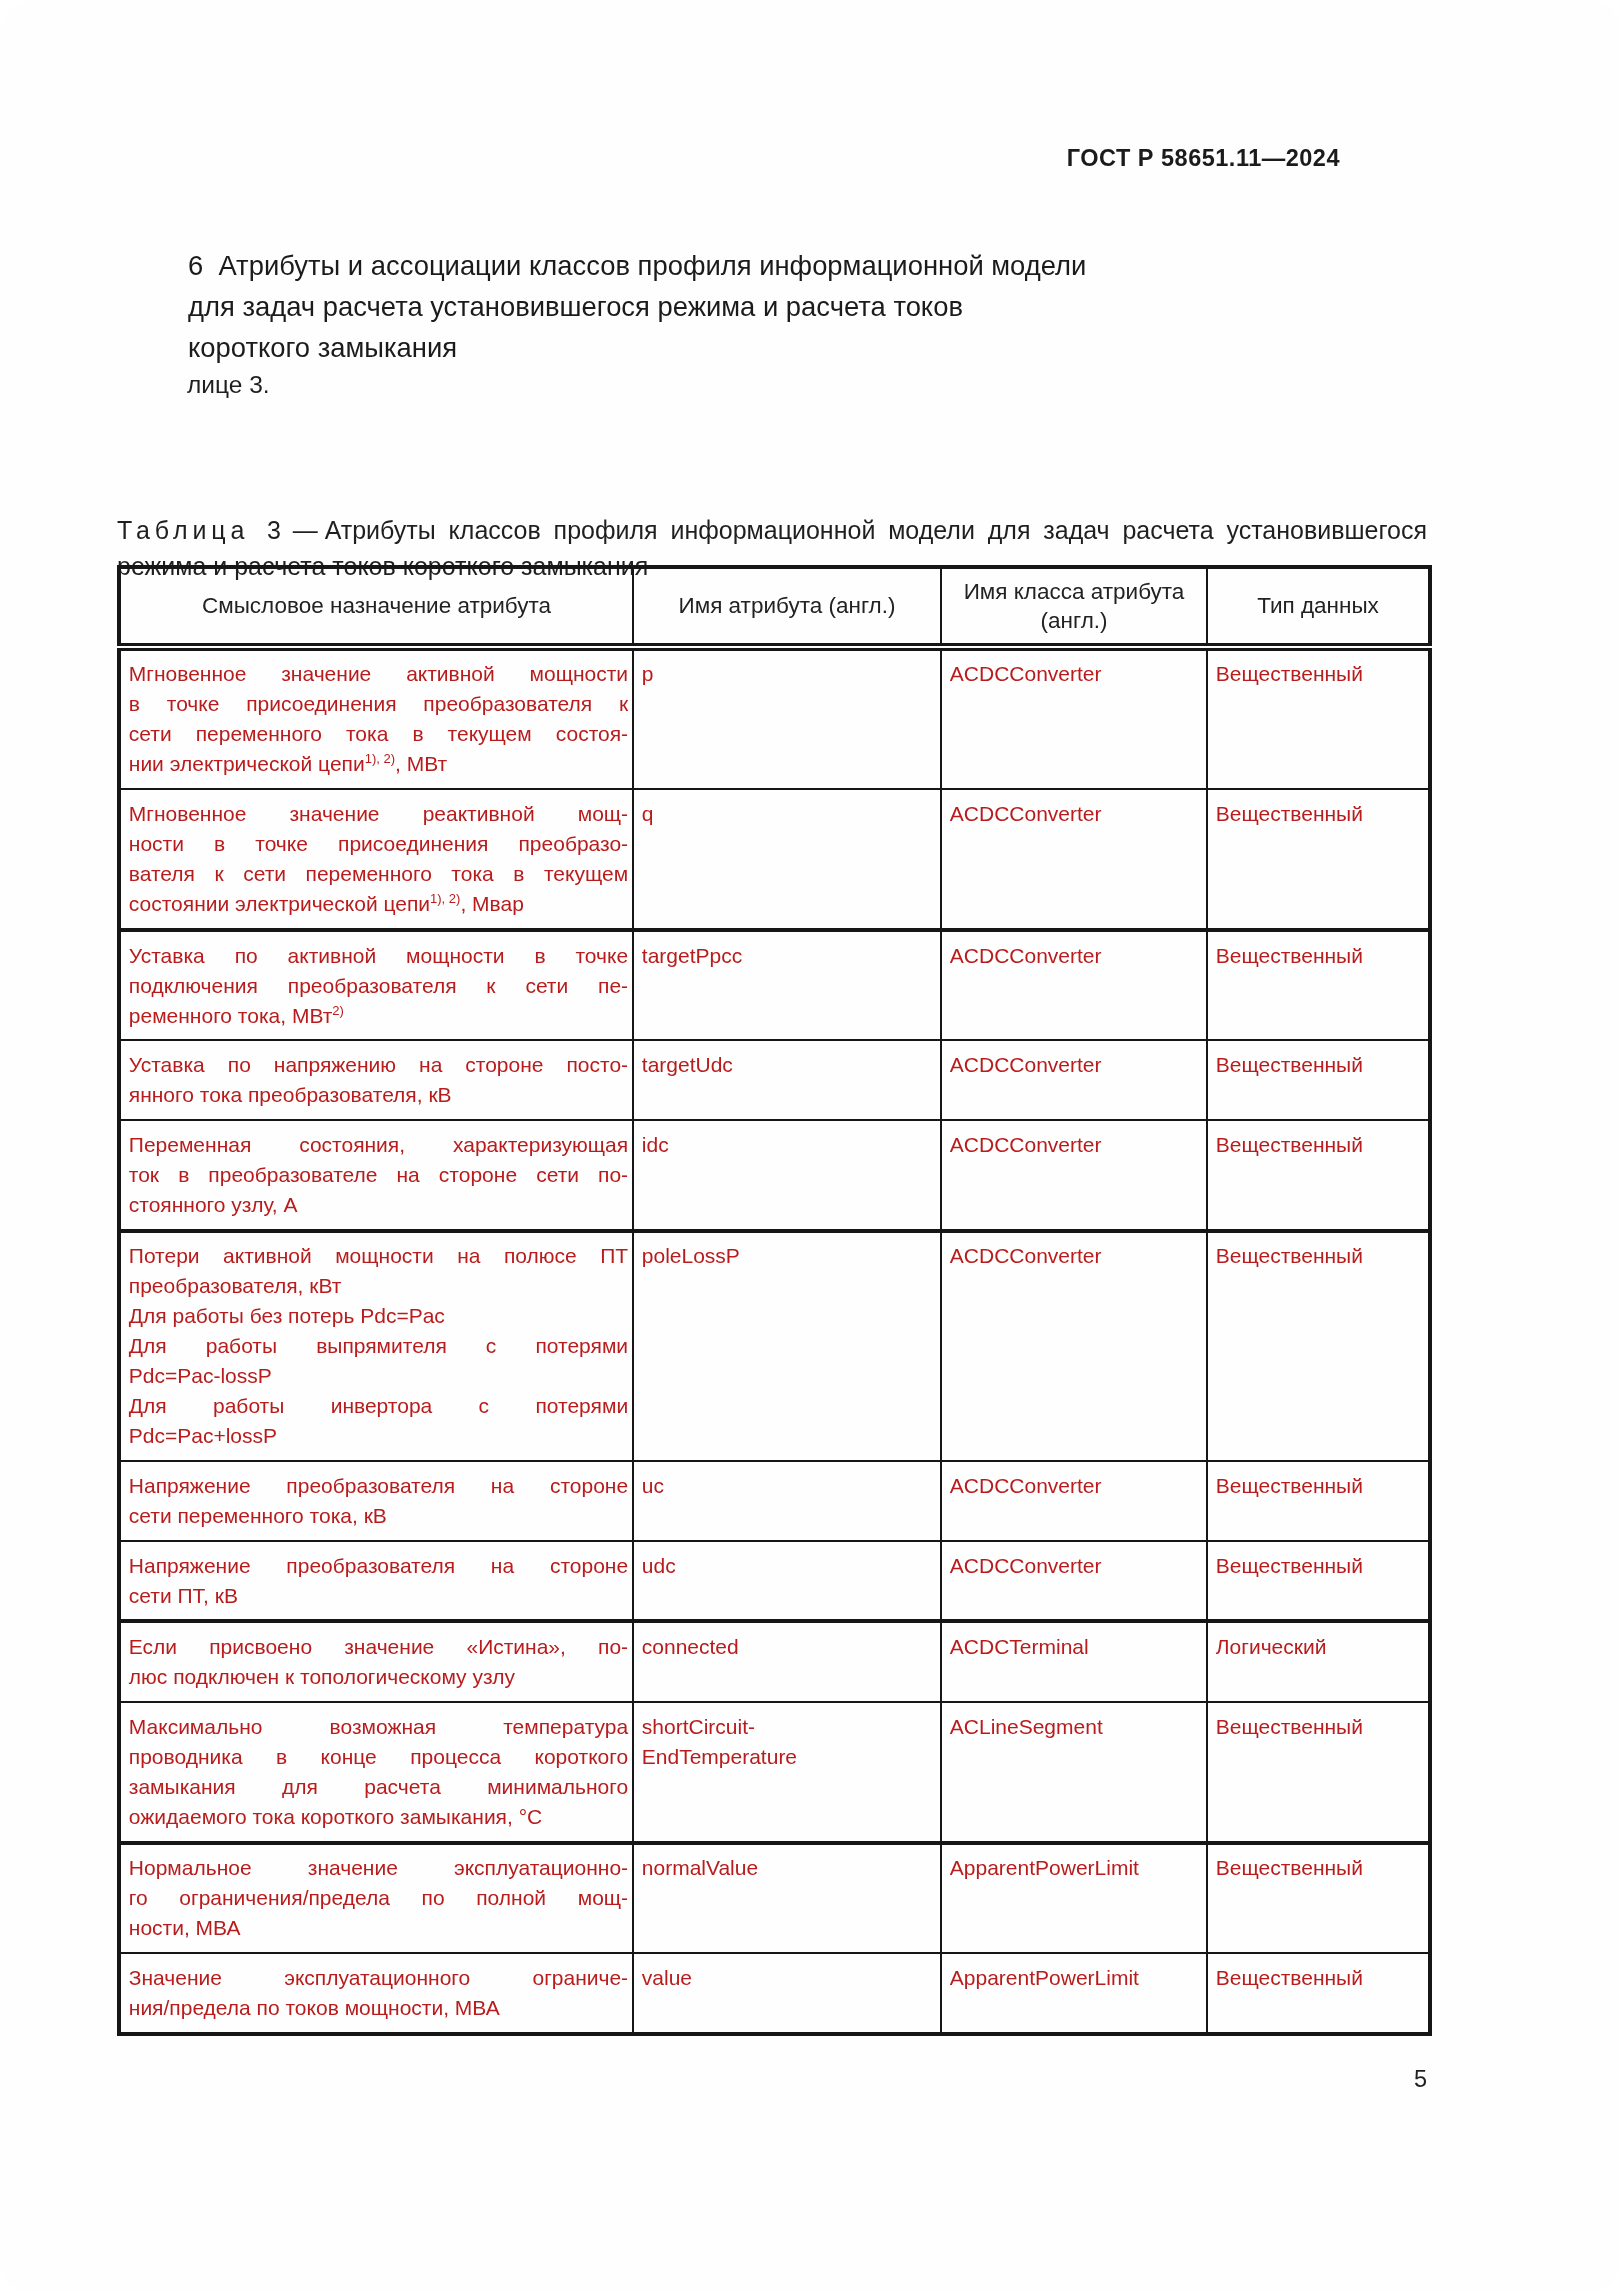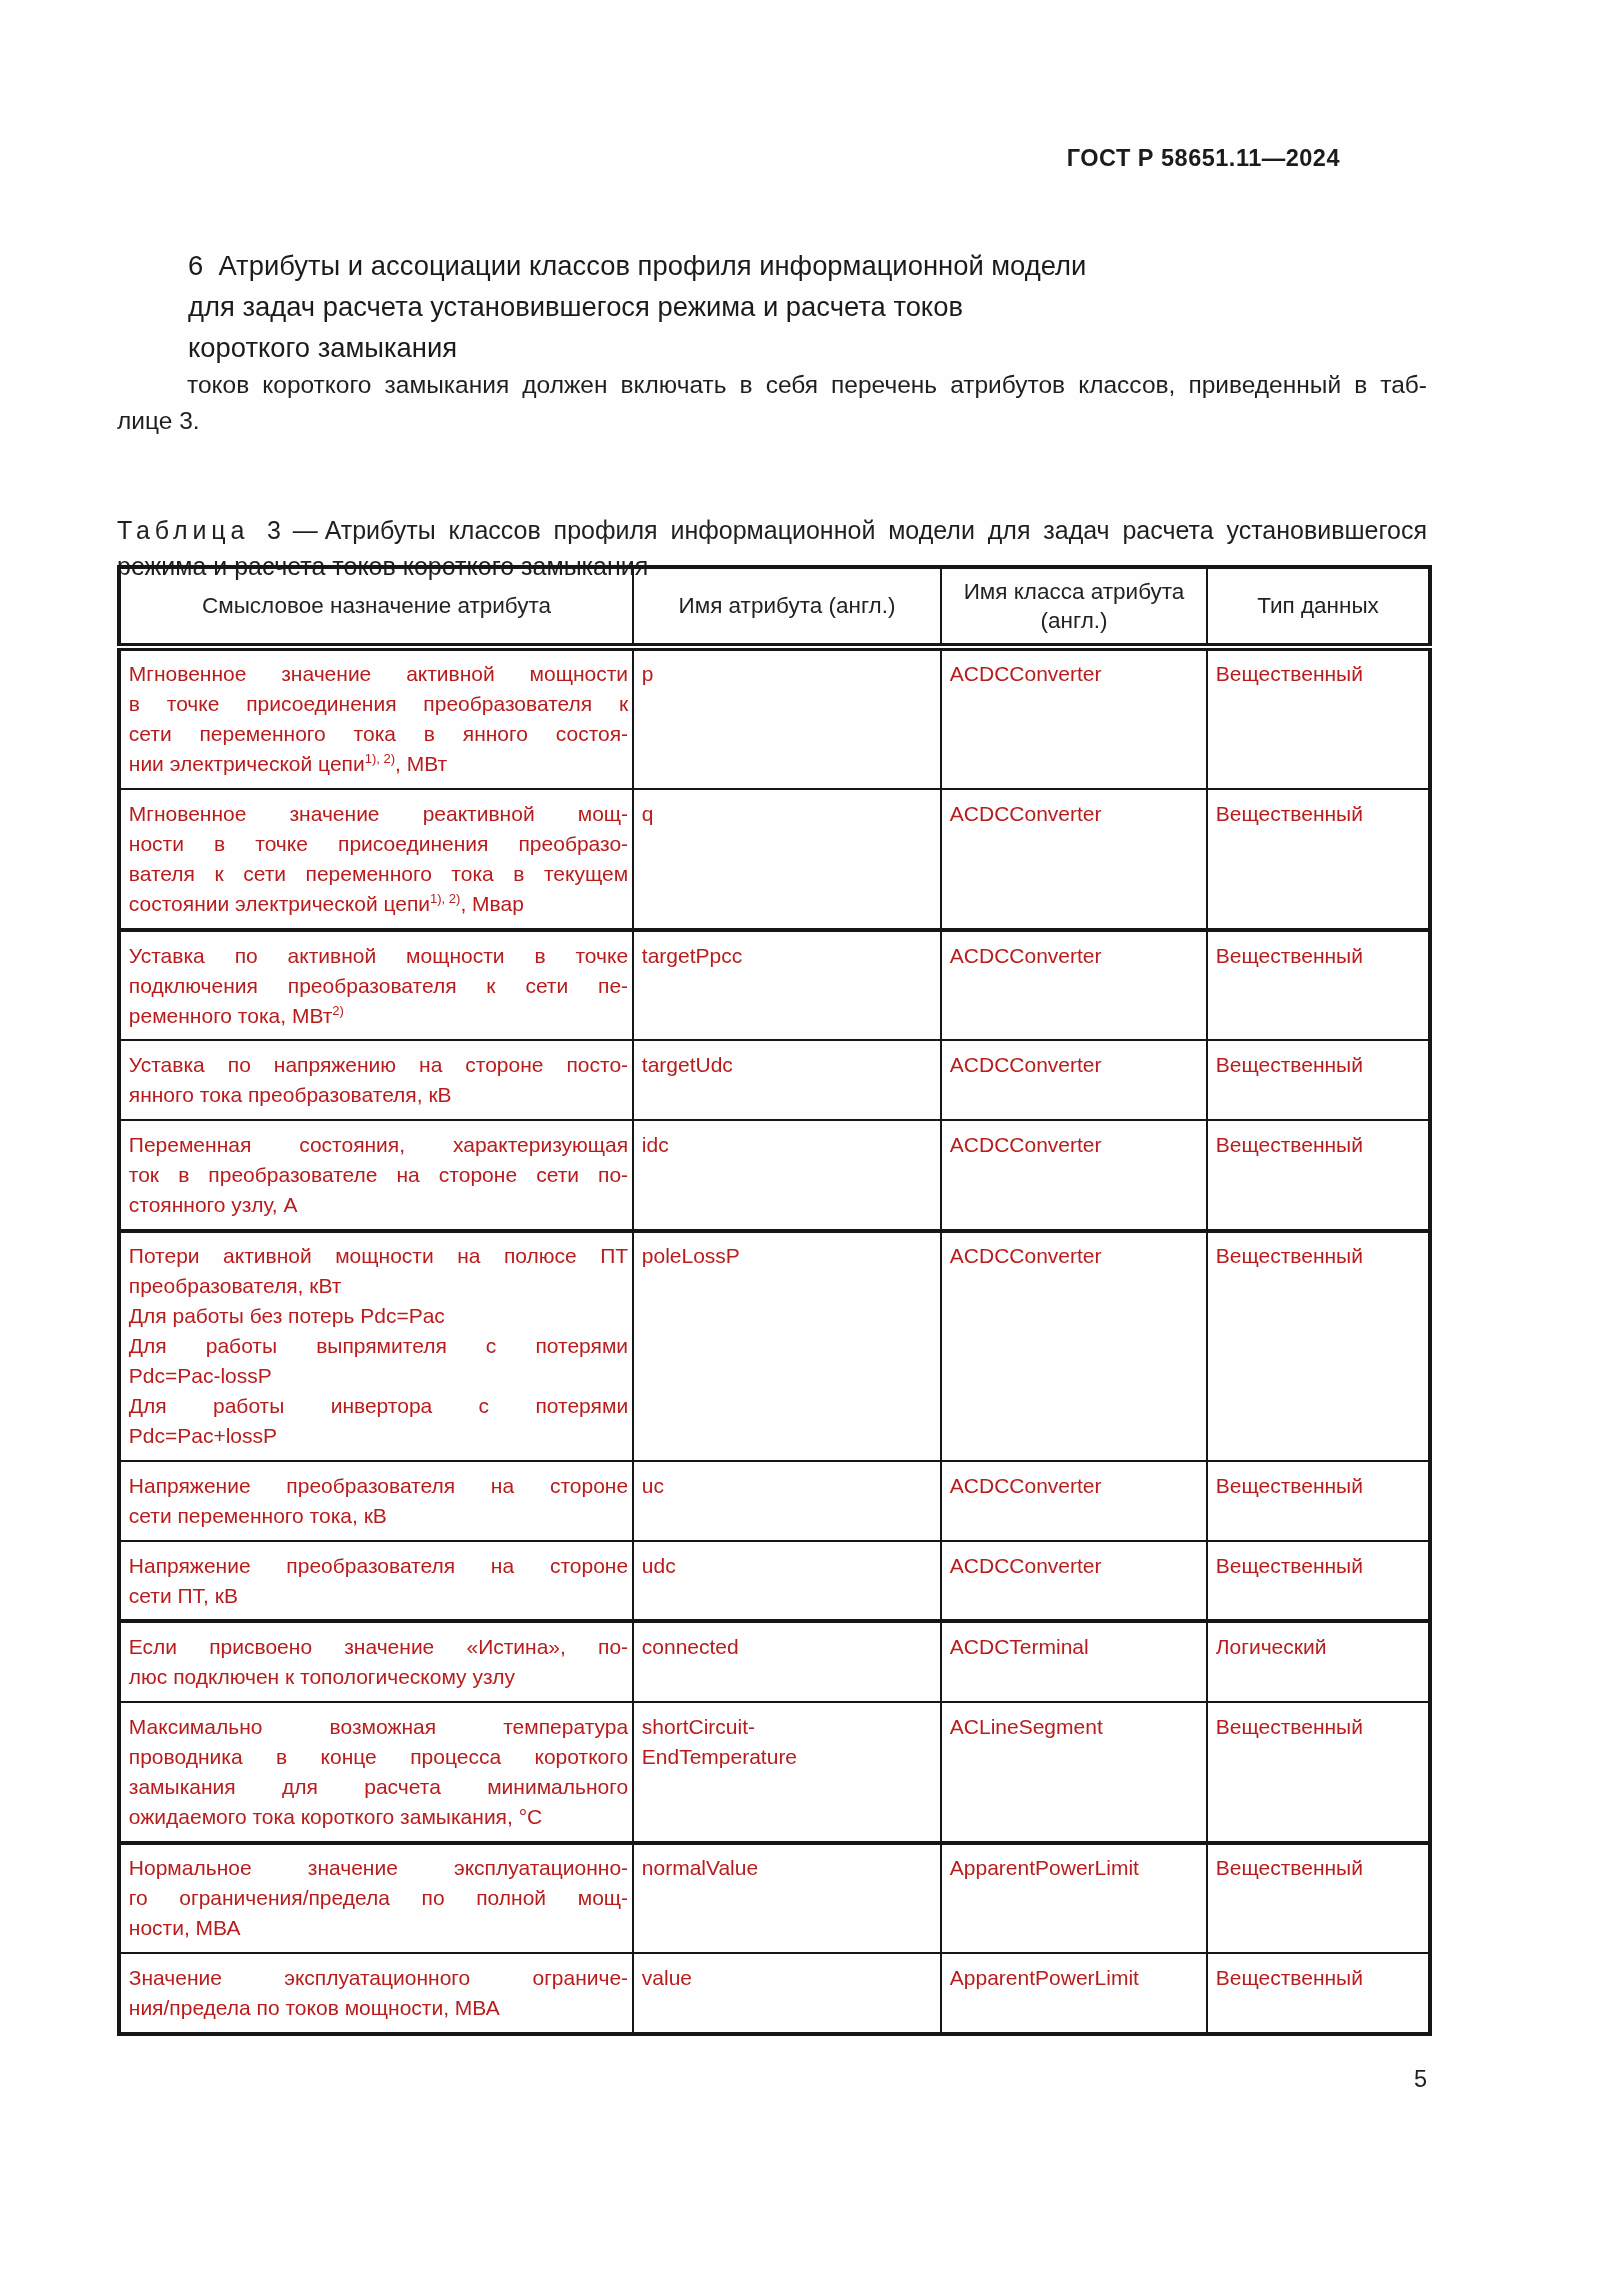--- a/index.html
+++ b/index.html
@@ -83,21 +83,20 @@
 
 <div class="page">
 
   <div class="doc-code">ГОСТ Р 58651.11—2024</div>
 
   <h2 class="section-heading">6&nbsp; Атрибуты и ассоциации классов профиля информационной модели
 для задач расчета установившегося режима и расчета токов
 короткого замыкания</h2>
 
   <div class="clause jrich">
-      <div class="tline just"><span>токов короткого замыкания должен включать в себя перечень атрибутов классов, приведенный в таб-</span></div>
       <div class="tline"><span>лице 3.</span></div>
     </div>
 
   <p class="table-caption">
     <span class="cap-label">Таблица 3</span><span class="cap-dash">—</span><span>Атрибуты классов профиля информационной модели для задач расчета установившегося режима и расчета токов короткого замыкания</span>
   </p>
 
   <table class="attr-table">
     <colgroup>
       <col class="w1">
@@ -112,21 +111,21 @@
           <th>Имя класса атрибута
 (англ.)</th>
           <th>Тип данных</th>
         </tr>
     </thead>
     <tbody id="tbody-rows">
         <tr>
           <td class="jrich">
             <div class="tline just"><span>Мгновенное значение активной мощности</span></div>
             <div class="tline just"><span>в точке присоединения преобразователя к</span></div>
-            <div class="tline just"><span>сети переменного тока в янного состоя-</span></div>
+            <div class="tline just"><span>сети переменного тока в текущем состоя-</span></div>
             <div class="tline"><span>нии электрической цепи<sup>1), 2)</sup>, МВт</span></div>
           </td>
           <td class="jrich">
             <div class="tline"><span>p</span></div>
           </td>
           <td class="jrich">
             <div class="tline"><span>ACDCConverter</span></div>
           </td>
           <td class="jrich">
             <div class="tline"><span>Вещественный</span></div>

